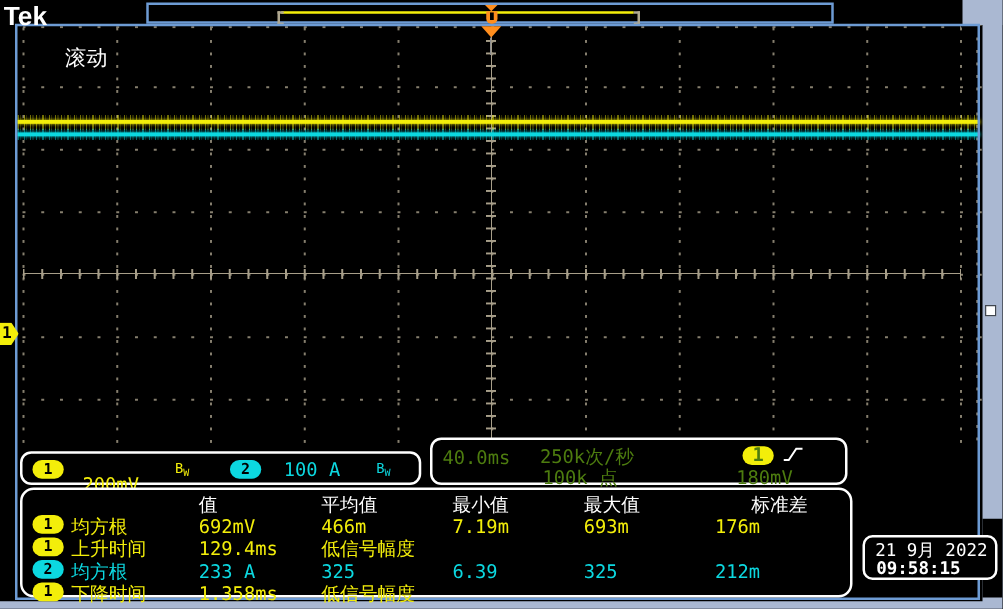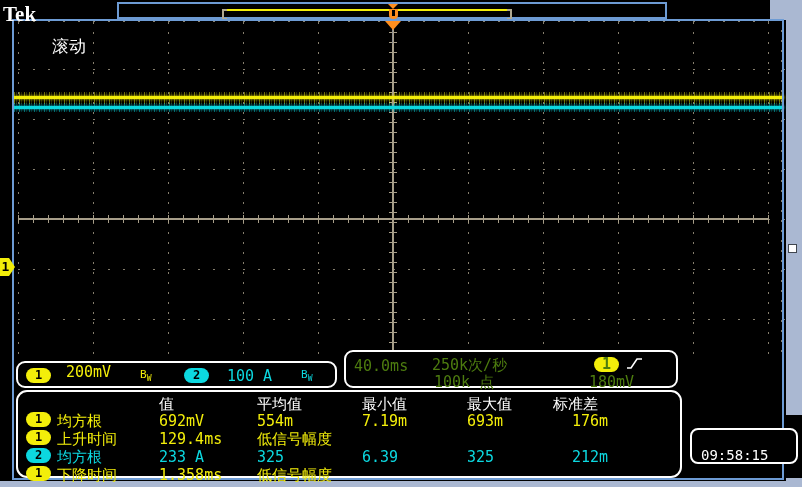--- a/index.html
+++ b/index.html
@@ -14,21 +14,21 @@
     font-family:"DejaVu Sans Mono","DejaVu Sans",sans-serif;
     -webkit-font-smoothing:none;
   }
   .abs{position:absolute;}
   .screen{left:0;top:0;width:786px;height:481px;background:var(--screen);}
   .screen-ext{left:786px;top:415px;width:16px;height:63px;background:var(--screen);}
   .gray-tr{left:770px;top:0;width:32px;height:20px;background:var(--frame);}
   .handle{left:788px;top:244px;width:9px;height:9px;background:#fff;border:1px solid #40464f;}
 
   
-  .logo{left:3px;top:2px;font-family:Liberation Serif, serif;
+  .logo{left:3px;top:2px;font-family:Liberation Sans, sans-serif;
         font-weight:bold;font-size:21px;color:#fff;letter-spacing:0px;z-index:5;}
   .mode{left:52px;top:5px;font-size:17px;color:#fff;z-index:5;margin-top:30px;}
   .preview-box{left:117px;top:2px;width:550px;height:17px;border:2px solid var(--border);background:#000;}
   .preview-line{left:228px;top:9px;width:282px;height:2px;background:var(--ch1);}
   .bracket{top:5px;width:5px;height:11px;border:2px solid #b0a890;}
   .bracket.l{left:224px;border-right:none;}
   .bracket.r{left:509px;border-left:none;}
   .tmark{left:388px;top:2px;width:12px;display:flex;flex-direction:column;align-items:center;z-index:6;}
   .tmark .tri{width:0;height:0;border-left:5px solid transparent;border-right:5px solid transparent;border-top:5px solid var(--trig);}
   .tmark .body{width:9px;height:10px;background:var(--trig);border-radius:0 0 4px 4px;display:flex;justify-content:center;}
@@ -59,21 +59,21 @@
   .ch-box{left:16px;top:361px;width:321px;height:27px;}
   .trg-box{left:344px;top:350px;width:334px;height:38px;}
   .meas-box{left:16px;top:390px;width:666px;height:88px;border-radius:11px;}
   .dt-box{left:690px;top:428px;width:108px;height:36px;border-radius:8px;border-width:2px;}
 
   .badge{display:inline-block;width:25px;height:15px;border-radius:8px;color:#000;
          font-weight:bold;font-size:12px;line-height:15px;text-align:center;}
   .badge.y{background:var(--ch1);} .badge.c{background:var(--ch2);}
 
   .ch-box .badge1{left:8px;top:5px;} .ch-box .badge2{left:166px;top:5px;}
-  .scale1{left:48px;top:0;font-size:15px;color:var(--ch1);}
+  .scale1{left:48px;top:16px;font-size:15px;color:var(--ch1);}
   .scale2{left:209px;top:4px;font-size:15px;color:var(--ch2);}
   .bw{font-size:11px;top:5px;} .bw sub{font-size:8px;}
   .bw1{left:122px;color:var(--ch1);} .bw2{left:283px;color:var(--ch2);}
 
   .trg-box span{color:#4d7c0f;font-size:15px;}
   .t-scale{left:8px;top:5px;}
   .t-rate{left:86px;top:4px;}
   .t-points{left:88px;top:21px;}
   .t-badge{left:248px;top:5px;}
   .t-slope{left:280px;top:4px;}
@@ -83,24 +83,24 @@
   .m-head{position:absolute;top:3px;color:#fff;font-size:15px;}
   .m-row{position:absolute;left:0;width:100%;height:16px;font-size:15px;}
   .m-row .m-badge{position:absolute;left:8px;top:0;width:25px;height:15px;border-radius:8px;
                   color:#000;font-weight:bold;font-size:12px;line-height:15px;text-align:center;}
   .m-row.ch1 .m-badge{background:var(--ch1);} .m-row.ch2 .m-badge{background:var(--ch2);}
   .m-row.ch1 span{color:var(--ch1);} .m-row.ch2 span{color:var(--ch2);}
   .m-row.ch1 .m-badge, .m-row.ch2 .m-badge{color:#000;}
   .m-row span{position:absolute;top:0;text-align:right;}
   .col-name{left:39px;} .col-val{left:141px;} .col-mean{left:239px;}
   .col-min{left:344px;} .col-max{left:449px;} .col-std{left:554px;}
-  .h-val{left:141px;} .h-mean{left:239px;} .h-min{left:344px;} .h-max{left:449px;text-align:center;} .h-std{left:535px;}
+  .h-val{left:141px;} .h-mean{left:239px;} .h-min{left:344px;} .h-max{left:449px;text-align:center;} .h-std{left:583px;}
 
   .dt-box .date{position:absolute;right:6px;top:2px;color:#fff;font-size:14px;white-space:nowrap;}
-  .dt-box .time{position:absolute;left:9px;top:17px;color:#fff;font-size:14px;}
+  .dt-box .time{position:absolute;left:9px;top:17px;color:#fff;font-size:14px;font-weight:bold;}
 </style>
 </head>
 <body>
 
 <div class="abs screen"></div>
 <div class="abs screen-ext"></div>
 <div class="abs gray-tr"></div>
 
 <div class="abs logo">Tek</div>
 <div class="abs mode">滚动</div>
@@ -184,21 +184,21 @@
   <span class="m-head h-mean">平均值</span>
   <span class="m-head h-min">最小值</span>
   <span class="m-head h-max">最大值</span>
   <span class="m-head h-std">标准差</span>
   <div>
 
       <div class="m-row ch1" style="top: 20px;">
         <span class="m-badge">1</span>
         <span class="col-name">均方根</span>
         <span class="col-val">692mV</span>
-        <span class="col-mean">554m</span>
+        <span class="col-mean">466m</span>
         <span class="col-min">7.19m</span>
         <span class="col-max">693m</span>
         <span class="col-std">176m</span>
       </div>
 
       <div class="m-row ch1" style="top: 38px;">
         <span class="m-badge">1</span>
         <span class="col-name">上升时间</span>
         <span class="col-val">129.4ms</span>
         <span class="col-mean">低信号幅度</span>
@@ -223,16 +223,17 @@
         <span class="col-val">1.358ms</span>
         <span class="col-mean">低信号幅度</span>
         <span class="col-min"></span>
         <span class="col-max"></span>
         <span class="col-std"></span>
       </div>
     </div>
 </div>
 
 <div class="abs rbox dt-box">
+  <span class="date">21 9月 2022</span>
   <span class="time">09:58:15</span>
 </div>
 
 <div class="abs handle"></div>
 
 </body></html>

